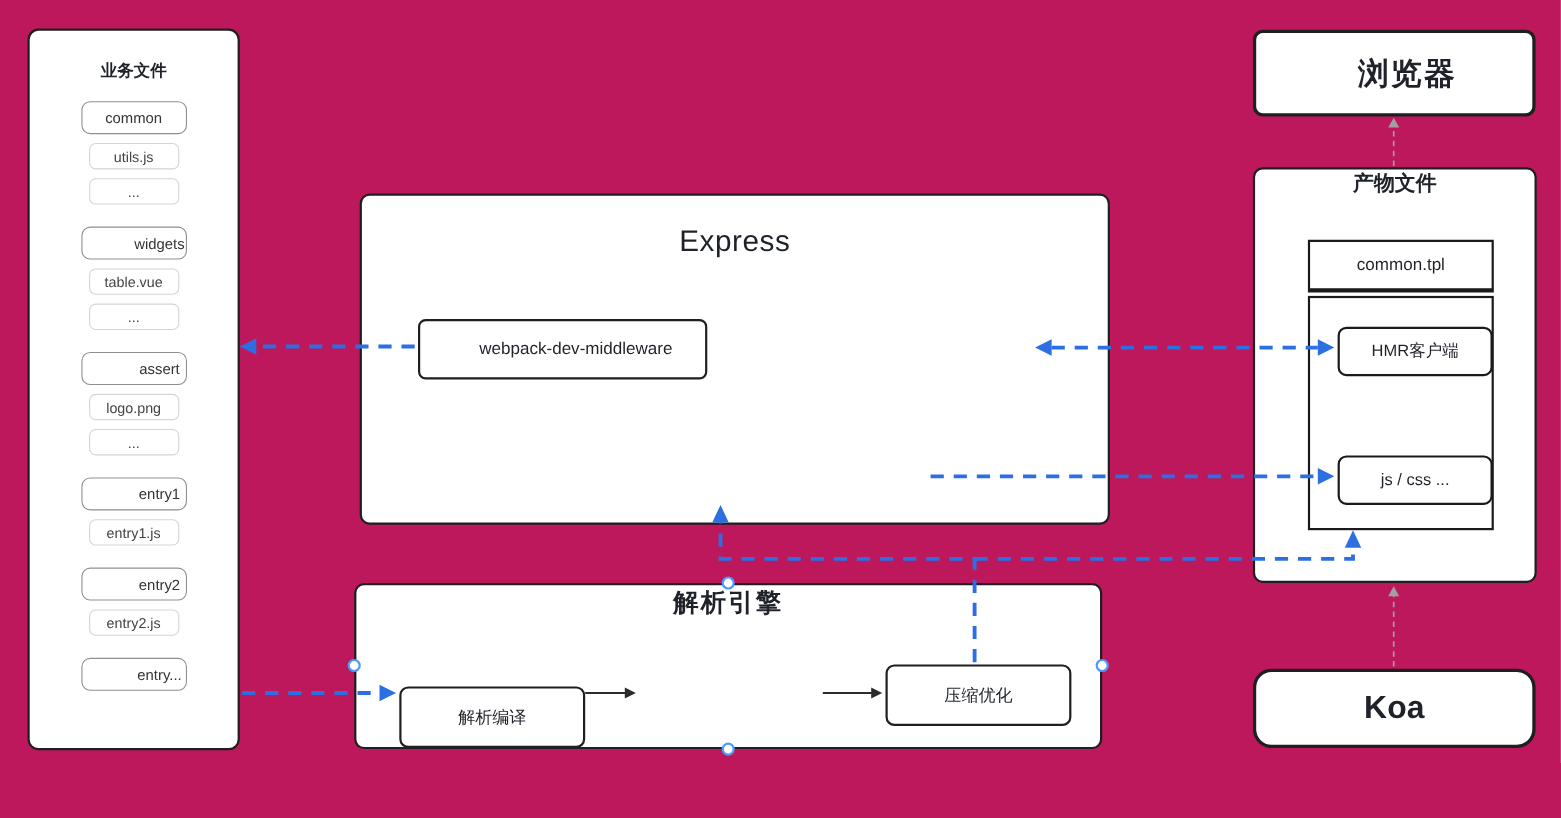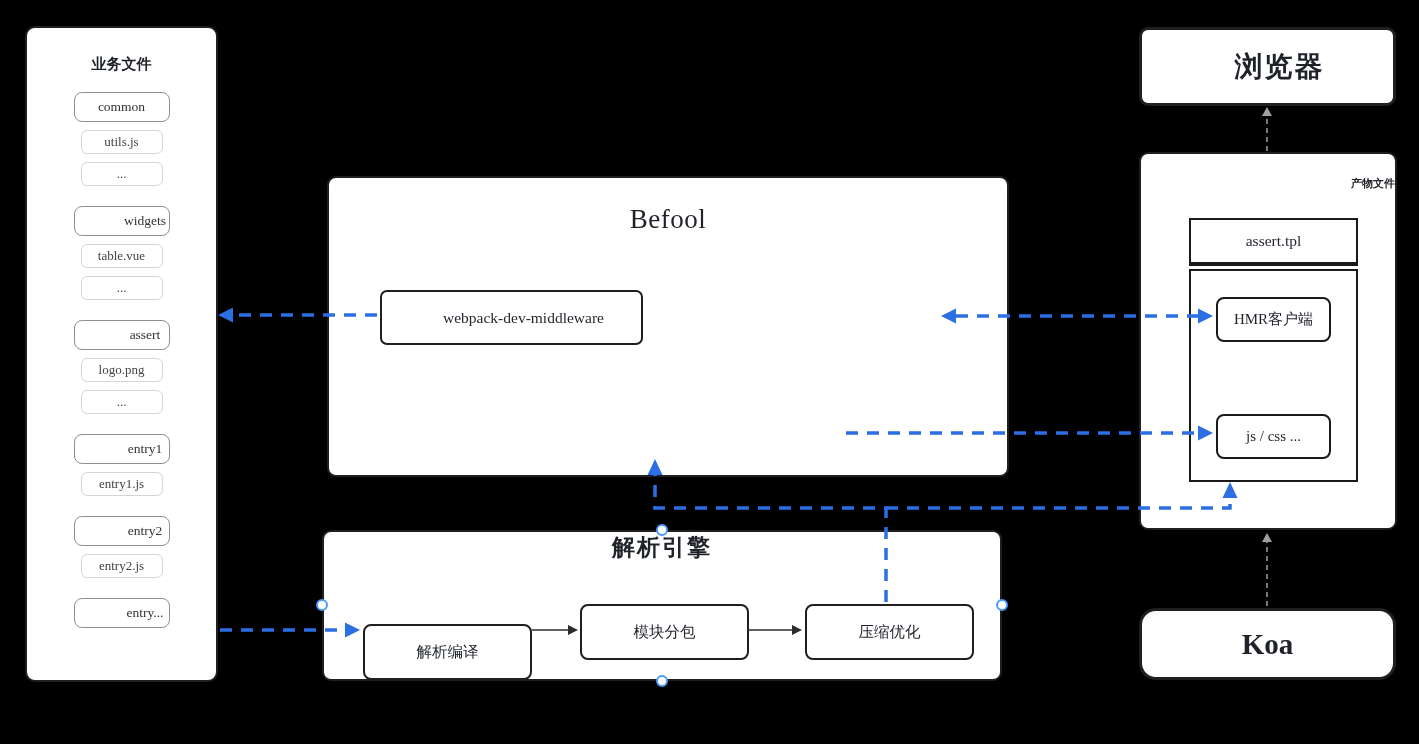--- a/index.html
+++ b/index.html
@@ -1,19 +1,19 @@
 <!DOCTYPE html>
 <html><head>
 <meta charset="utf-8">
 <style>
   html,body{margin:0;padding:0;background:#e9e9e9;}
   .canvas{
     position:relative;width:1419px;height:744px;overflow:hidden;
-    background:#000000;
-    font-family:Liberation Serif, serif;
+    background:#be185d;
+    font-family:Liberation Sans, sans-serif;
     color:#1f2329;
   }
   .box{position:absolute;background:#fff;border:2.5px solid #1f1f1f;border-radius:9px;box-sizing:border-box;}
 
   
   .sidebar{left:25px;top:26px;width:193px;height:656px;border-width:2px;border-radius:10px;
            display:flex;flex-direction:column;align-items:center;}
   .sidebar-title{padding-top:27px;margin-bottom:18px;font-size:15px;font-weight:700;}
   .s-item{display:flex;align-items:center;justify-content:center;background:#fff;box-sizing:border-box;
           margin-bottom:8px;}
@@ -34,27 +34,27 @@
   .engine{left:322px;top:530px;width:680px;height:151px;}
   .engine-title{text-align:center;font-size:23px;font-weight:700;letter-spacing:2px;}
   .step{position:absolute;top:72px;width:169px;height:56px;display:flex;align-items:center;justify-content:center;
         background:#fff;border:2.5px solid #1f1f1f;border-radius:8px;box-sizing:border-box;font-size:15.5px;}
   .step1{left:39px;margin-top:20px;} .step2{left:256px;} .step3{left:481px;}
 
   
   .browser{left:1139px;top:27px;width:257px;height:79px;border-width:3px;
            display:flex;align-items:center;justify-content:center;font-size:28px;font-weight:700;letter-spacing:2px;padding-left:24px;}
   .artifacts{left:1139px;top:152px;width:258px;height:378px;border-width:2px;}
-  .artifacts-title{text-align:right;padding-top:22px;font-size:11px;font-weight:700;}
+  .artifacts-title{text-align:center;font-size:19px;font-weight:700;}
   .tpl-header{position:absolute;left:48px;top:64px;width:169px;height:48px;background:#fff;box-sizing:border-box;
               border:2px solid #1a1a1a;border-bottom-width:4px;border-radius:0;
               display:flex;align-items:center;justify-content:center;font-size:15.5px;}
   .tpl-body{position:absolute;left:48px;top:115px;width:169px;height:213px;background:#fff;box-sizing:border-box;
             border:2px solid #1a1a1a;border-radius:0;}
-  .asset-node{position:absolute;left:25px;width:115px;height:45px;display:flex;align-items:center;justify-content:center;
+  .asset-node{position:absolute;left:25px;width:141px;height:45px;display:flex;align-items:center;justify-content:center;
               background:#fff;border:2.5px solid #1a1a1a;border-radius:8px;box-sizing:border-box;font-size:15px;}
   .hmr{top:26px;} .jscss{top:143px;}
   .koa{left:1139px;top:608px;width:257px;height:72px;border-width:3px;
        display:flex;align-items:center;justify-content:center;font-size:29px;font-weight:700;border-radius:17px;}
 
   
   .watermark{position:absolute;right:18px;bottom:14px;font-size:27px;font-weight:700;letter-spacing:1px;
              color:#fdfdfd;
              text-shadow:1.5px 1.5px 1px #8d8d8d,-1px -1px 1px #c9c9c9,2px 2px 3px #a9a9a9;}
 
@@ -78,38 +78,37 @@
     <div class="s-item child">logo.png</div>
     <div class="s-item child">...</div>
     <div class="s-item parent grp">entry1</div>
     <div class="s-item child">entry1.js</div>
     <div class="s-item parent grp">entry2</div>
     <div class="s-item child">entry2.js</div>
     <div class="s-item parent grp">entry...</div>
   </div>
 
   <div class="box express">
-    <div class="express-title">Befool</div>
+    <div class="express-title">Express</div>
     <div class="mw mw-dev">webpack-dev-middleware</div>
   </div>
 
   <div class="box engine">
     <div class="engine-title">解析引擎</div>
     <div class="step step1">解析编译</div>
-    <div class="step step2">模块分包</div>
     <div class="step step3">压缩优化</div>
   </div>
 
   <div class="box browser">
     <span>浏览器</span>
   </div>
 
   <div class="box artifacts">
     <div class="artifacts-title">产物文件</div>
-    <div class="tpl-header">assert.tpl</div>
+    <div class="tpl-header">common.tpl</div>
     <div class="tpl-body">
       <div class="asset-node hmr">HMR客户端</div>
       <div class="asset-node jscss">js / css ...</div>
     </div>
   </div>
 
   <div class="box koa">
     <span>Koa</span>
   </div>
 

